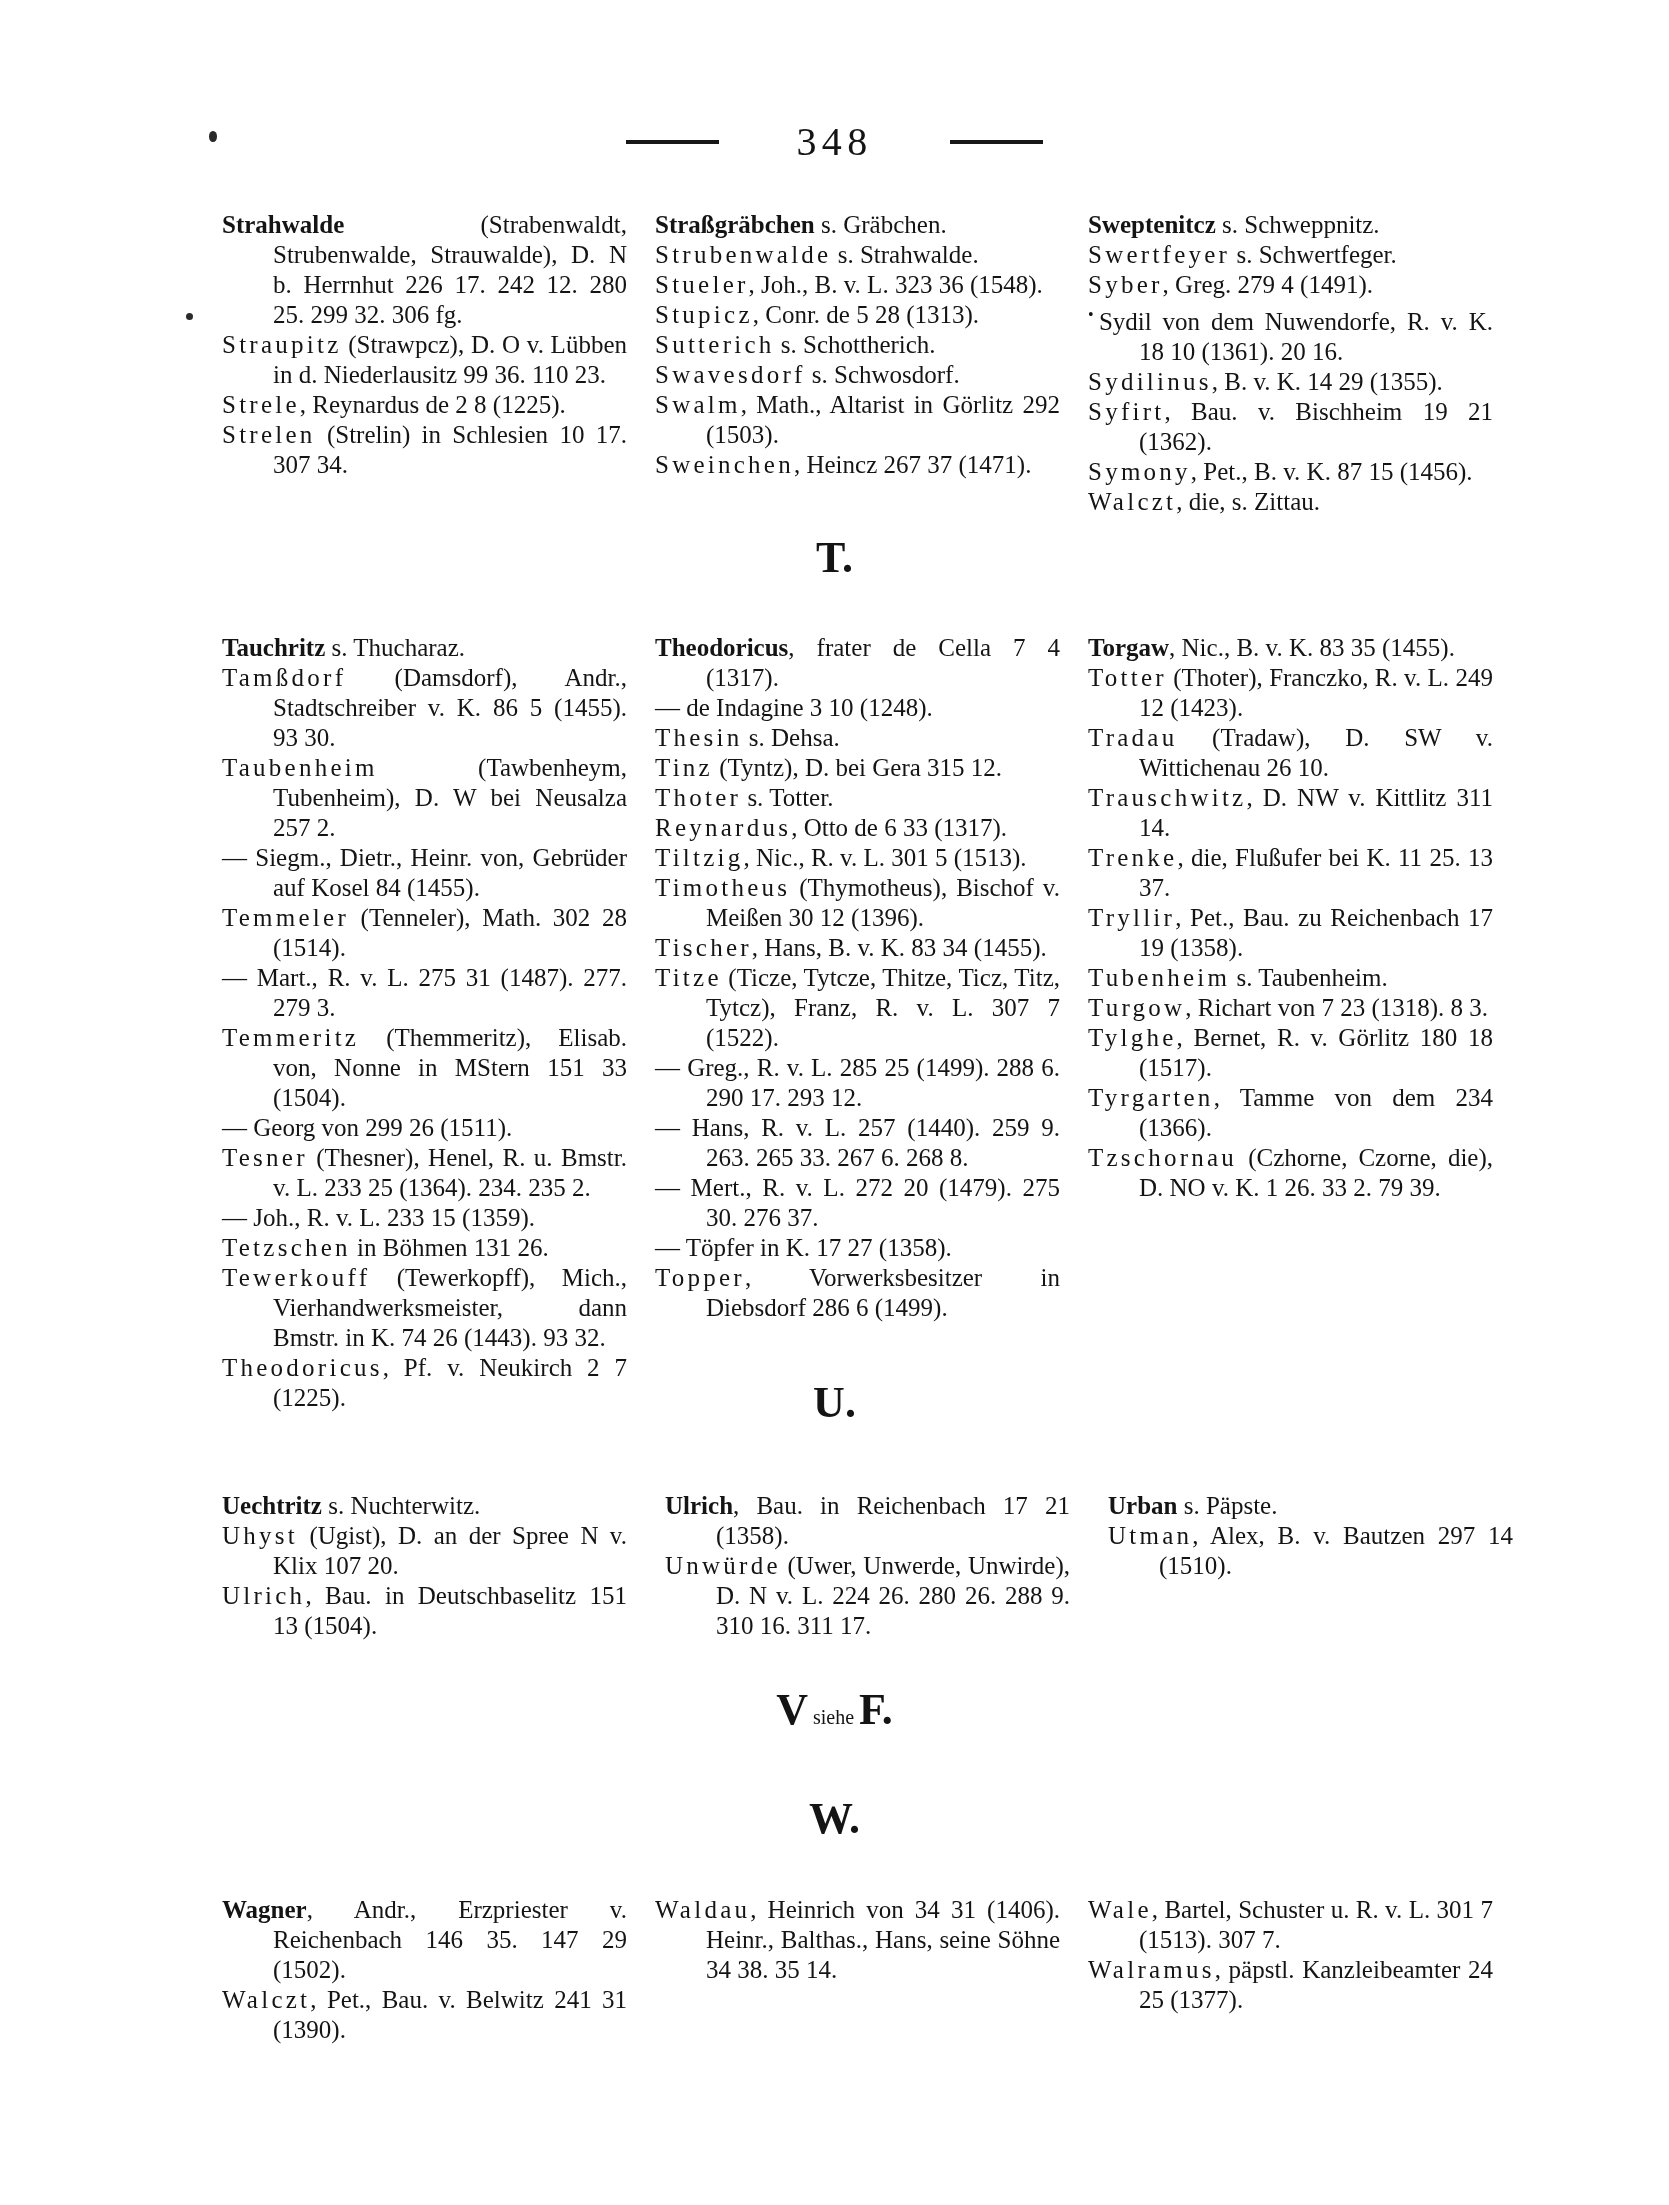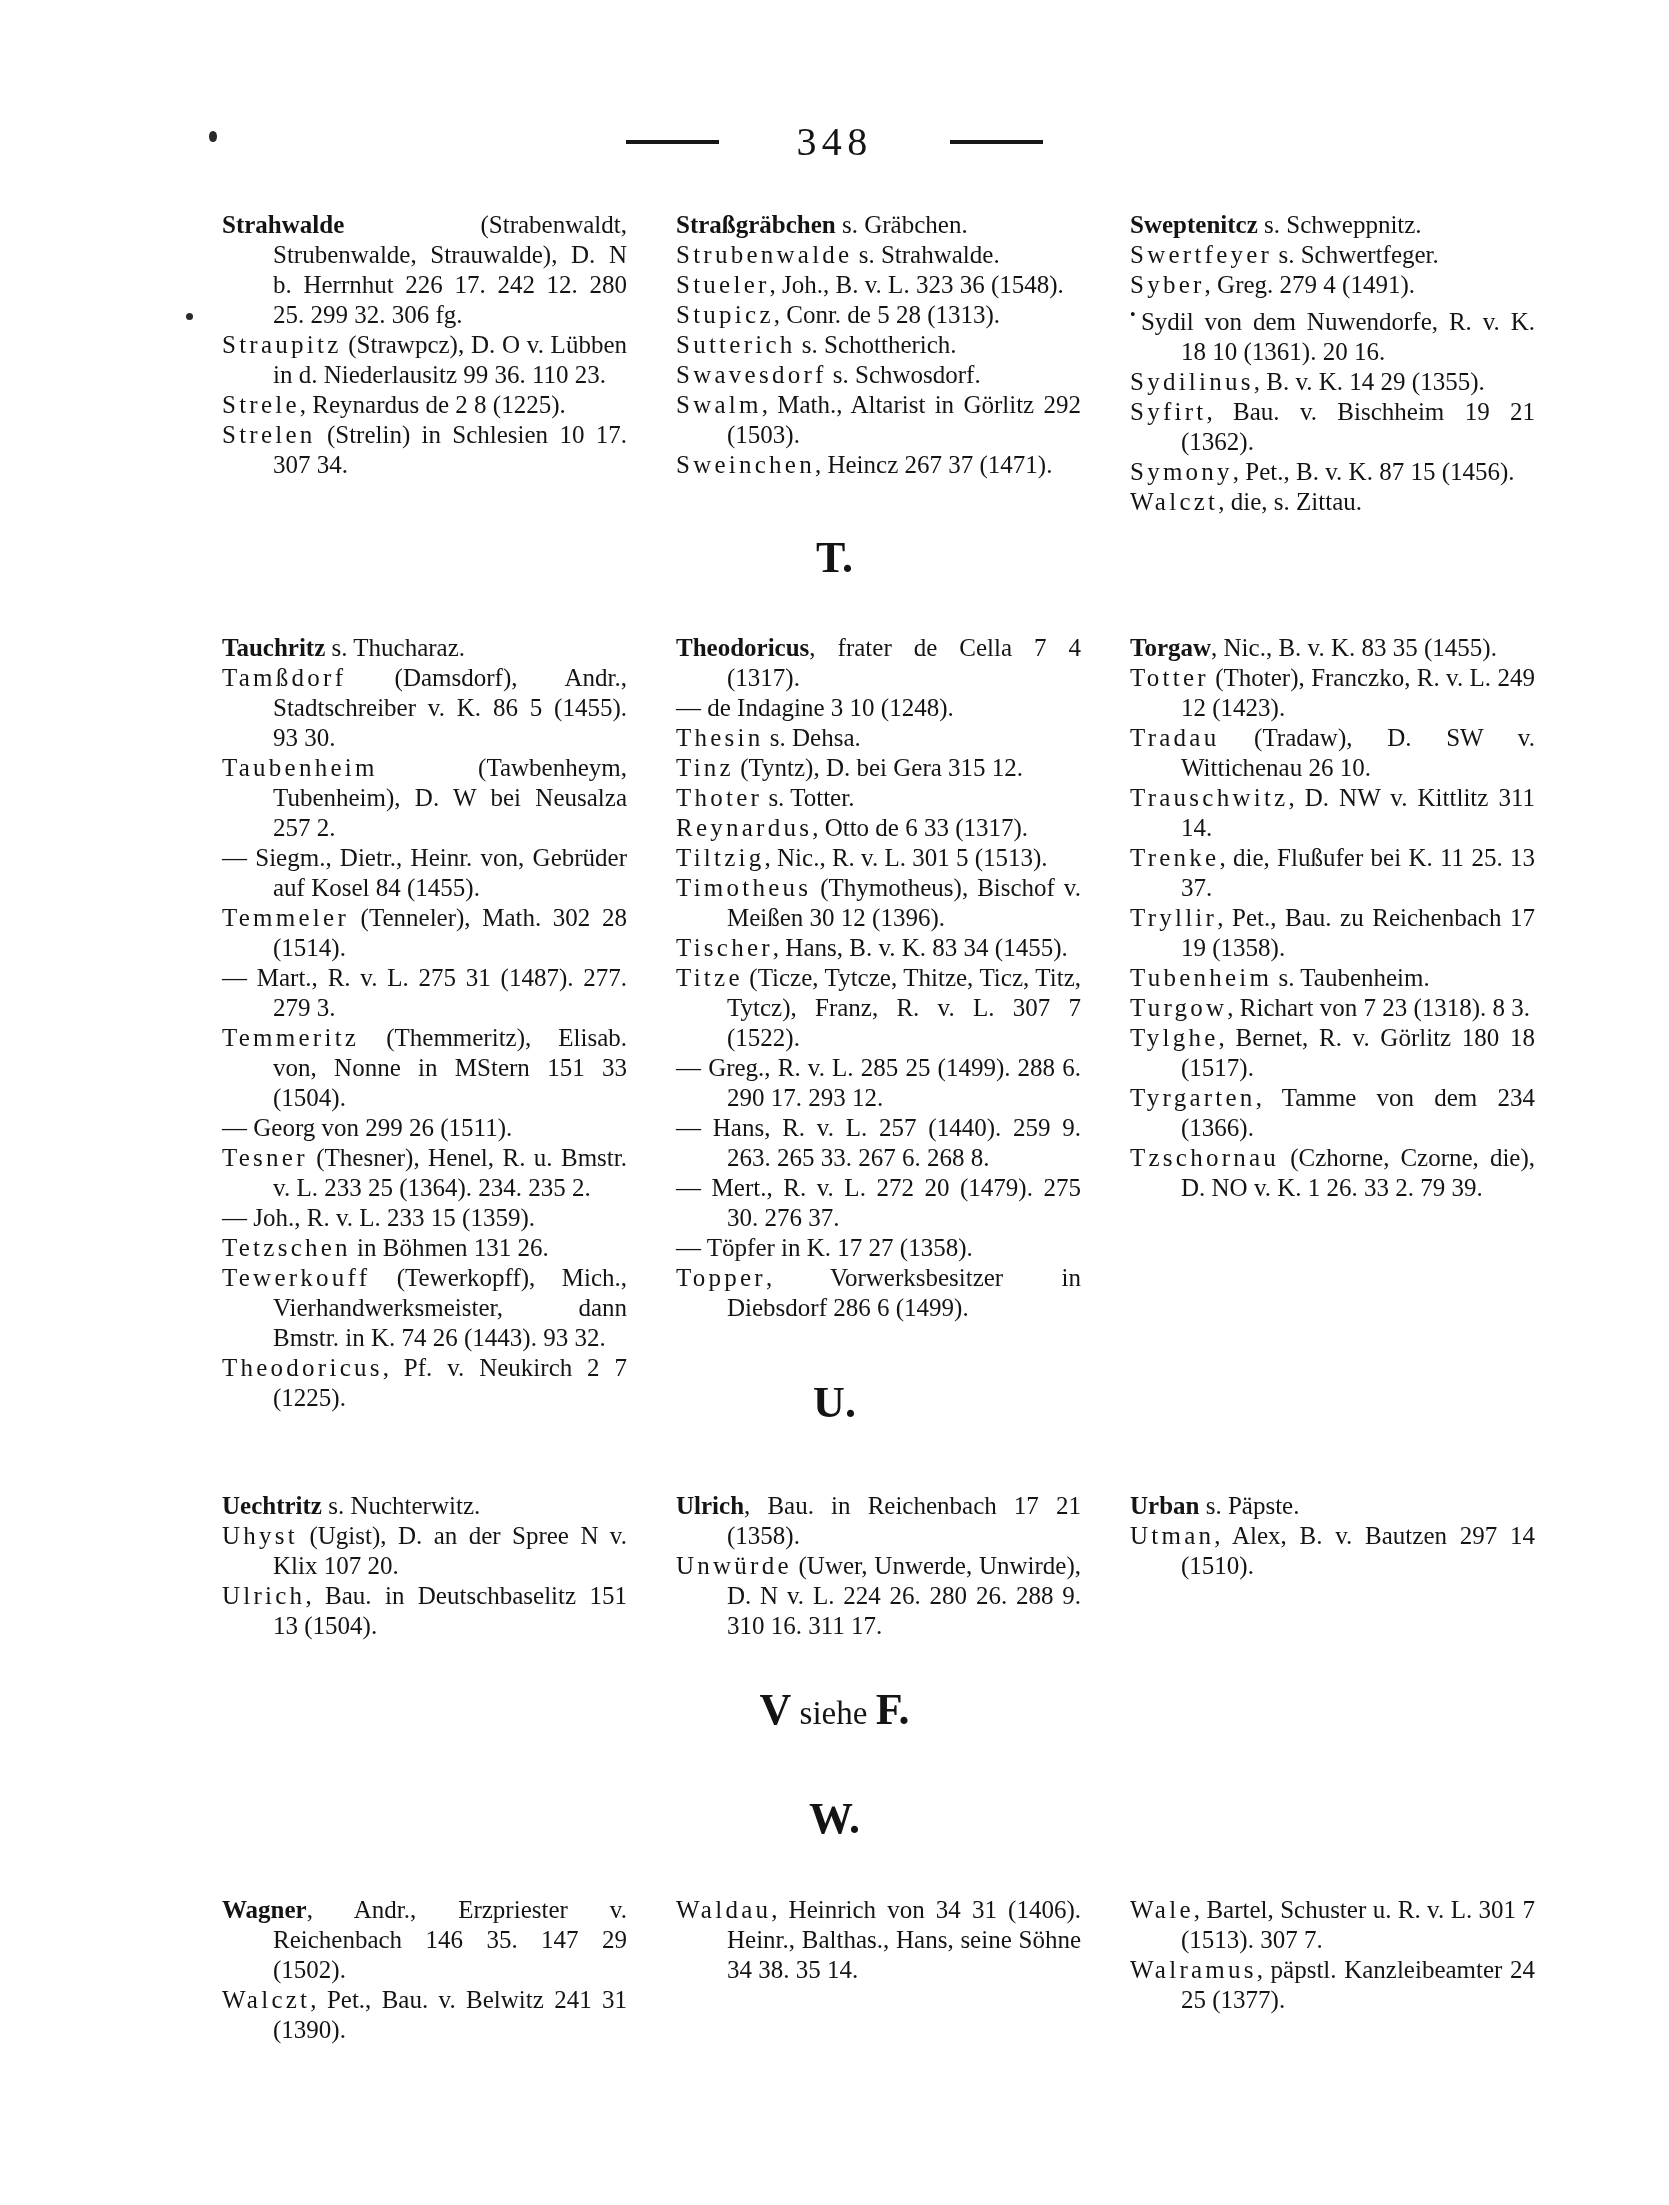--- a/index.html
+++ b/index.html
@@ -42,28 +42,28 @@
     position: absolute;
     left: 0;
     width: 100%;
     text-align: center;
     font-weight: bold;
     font-size: 44px;
     line-height: 48px;
   }
   .letter-head .run-n {
     font-weight: normal;
-    font-size: 33px;
+    font-size: 20px;
   }
   .section {
     position: absolute;
     left: 222px;
     width: 1291px;
     display: flex;
-    gap: 49px;
+    gap: 28px;
   }
   .col {
     width: 405px;
     flex: none;
   }
   .entry {
     position: relative;
     padding-left: 51px;
     text-indent: -51px;
     text-align: justify;

